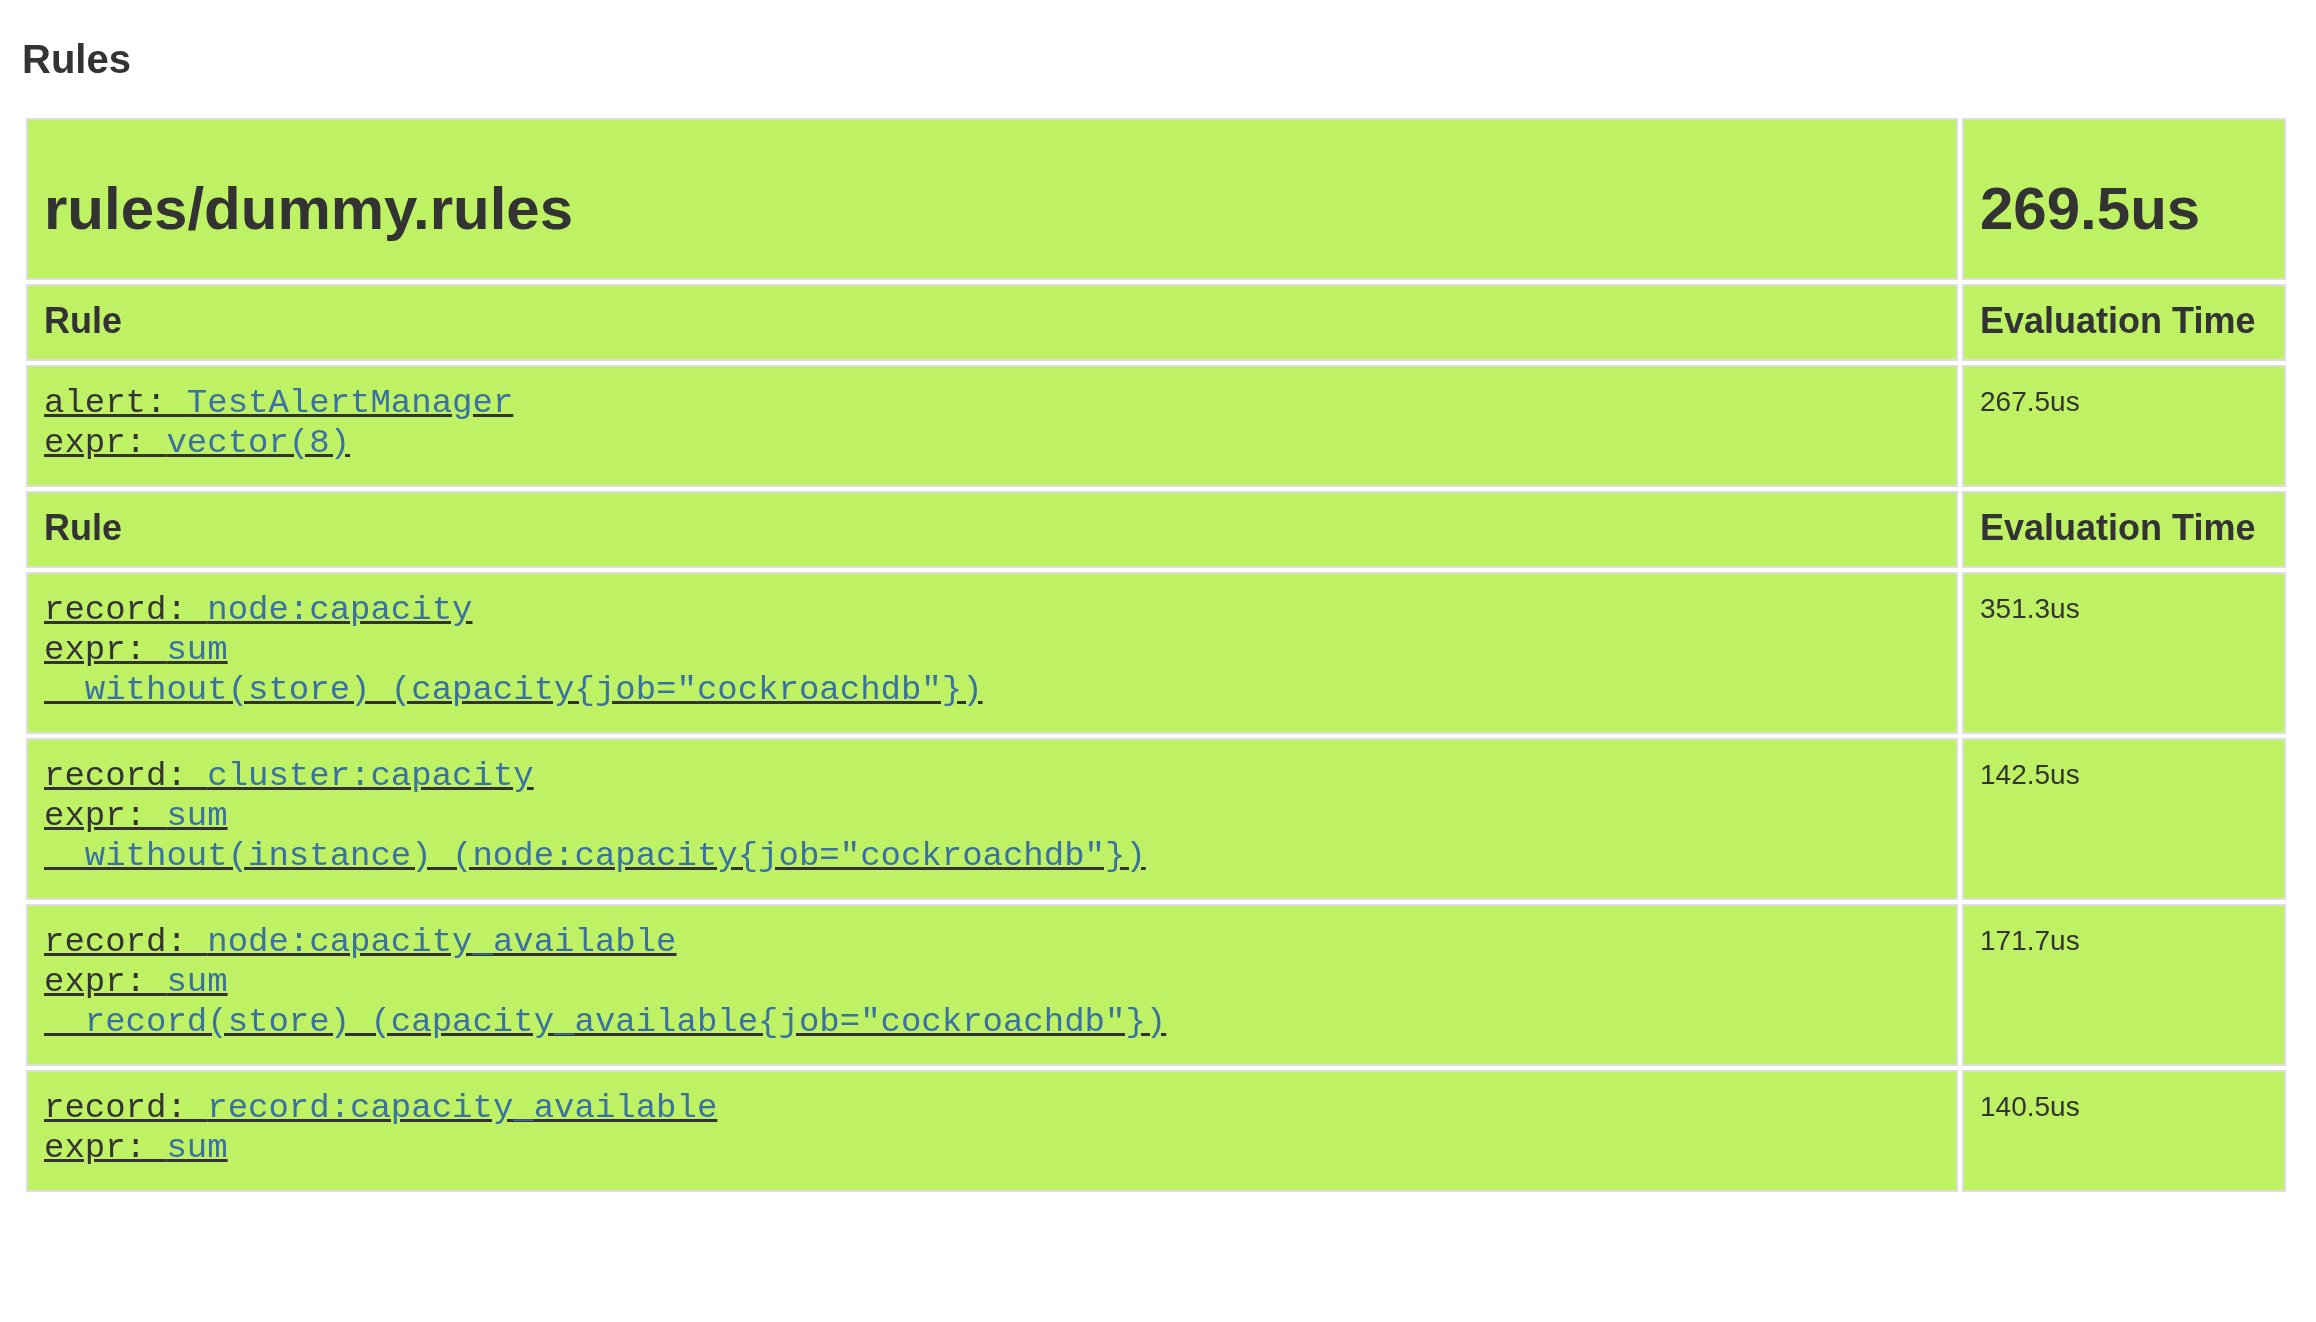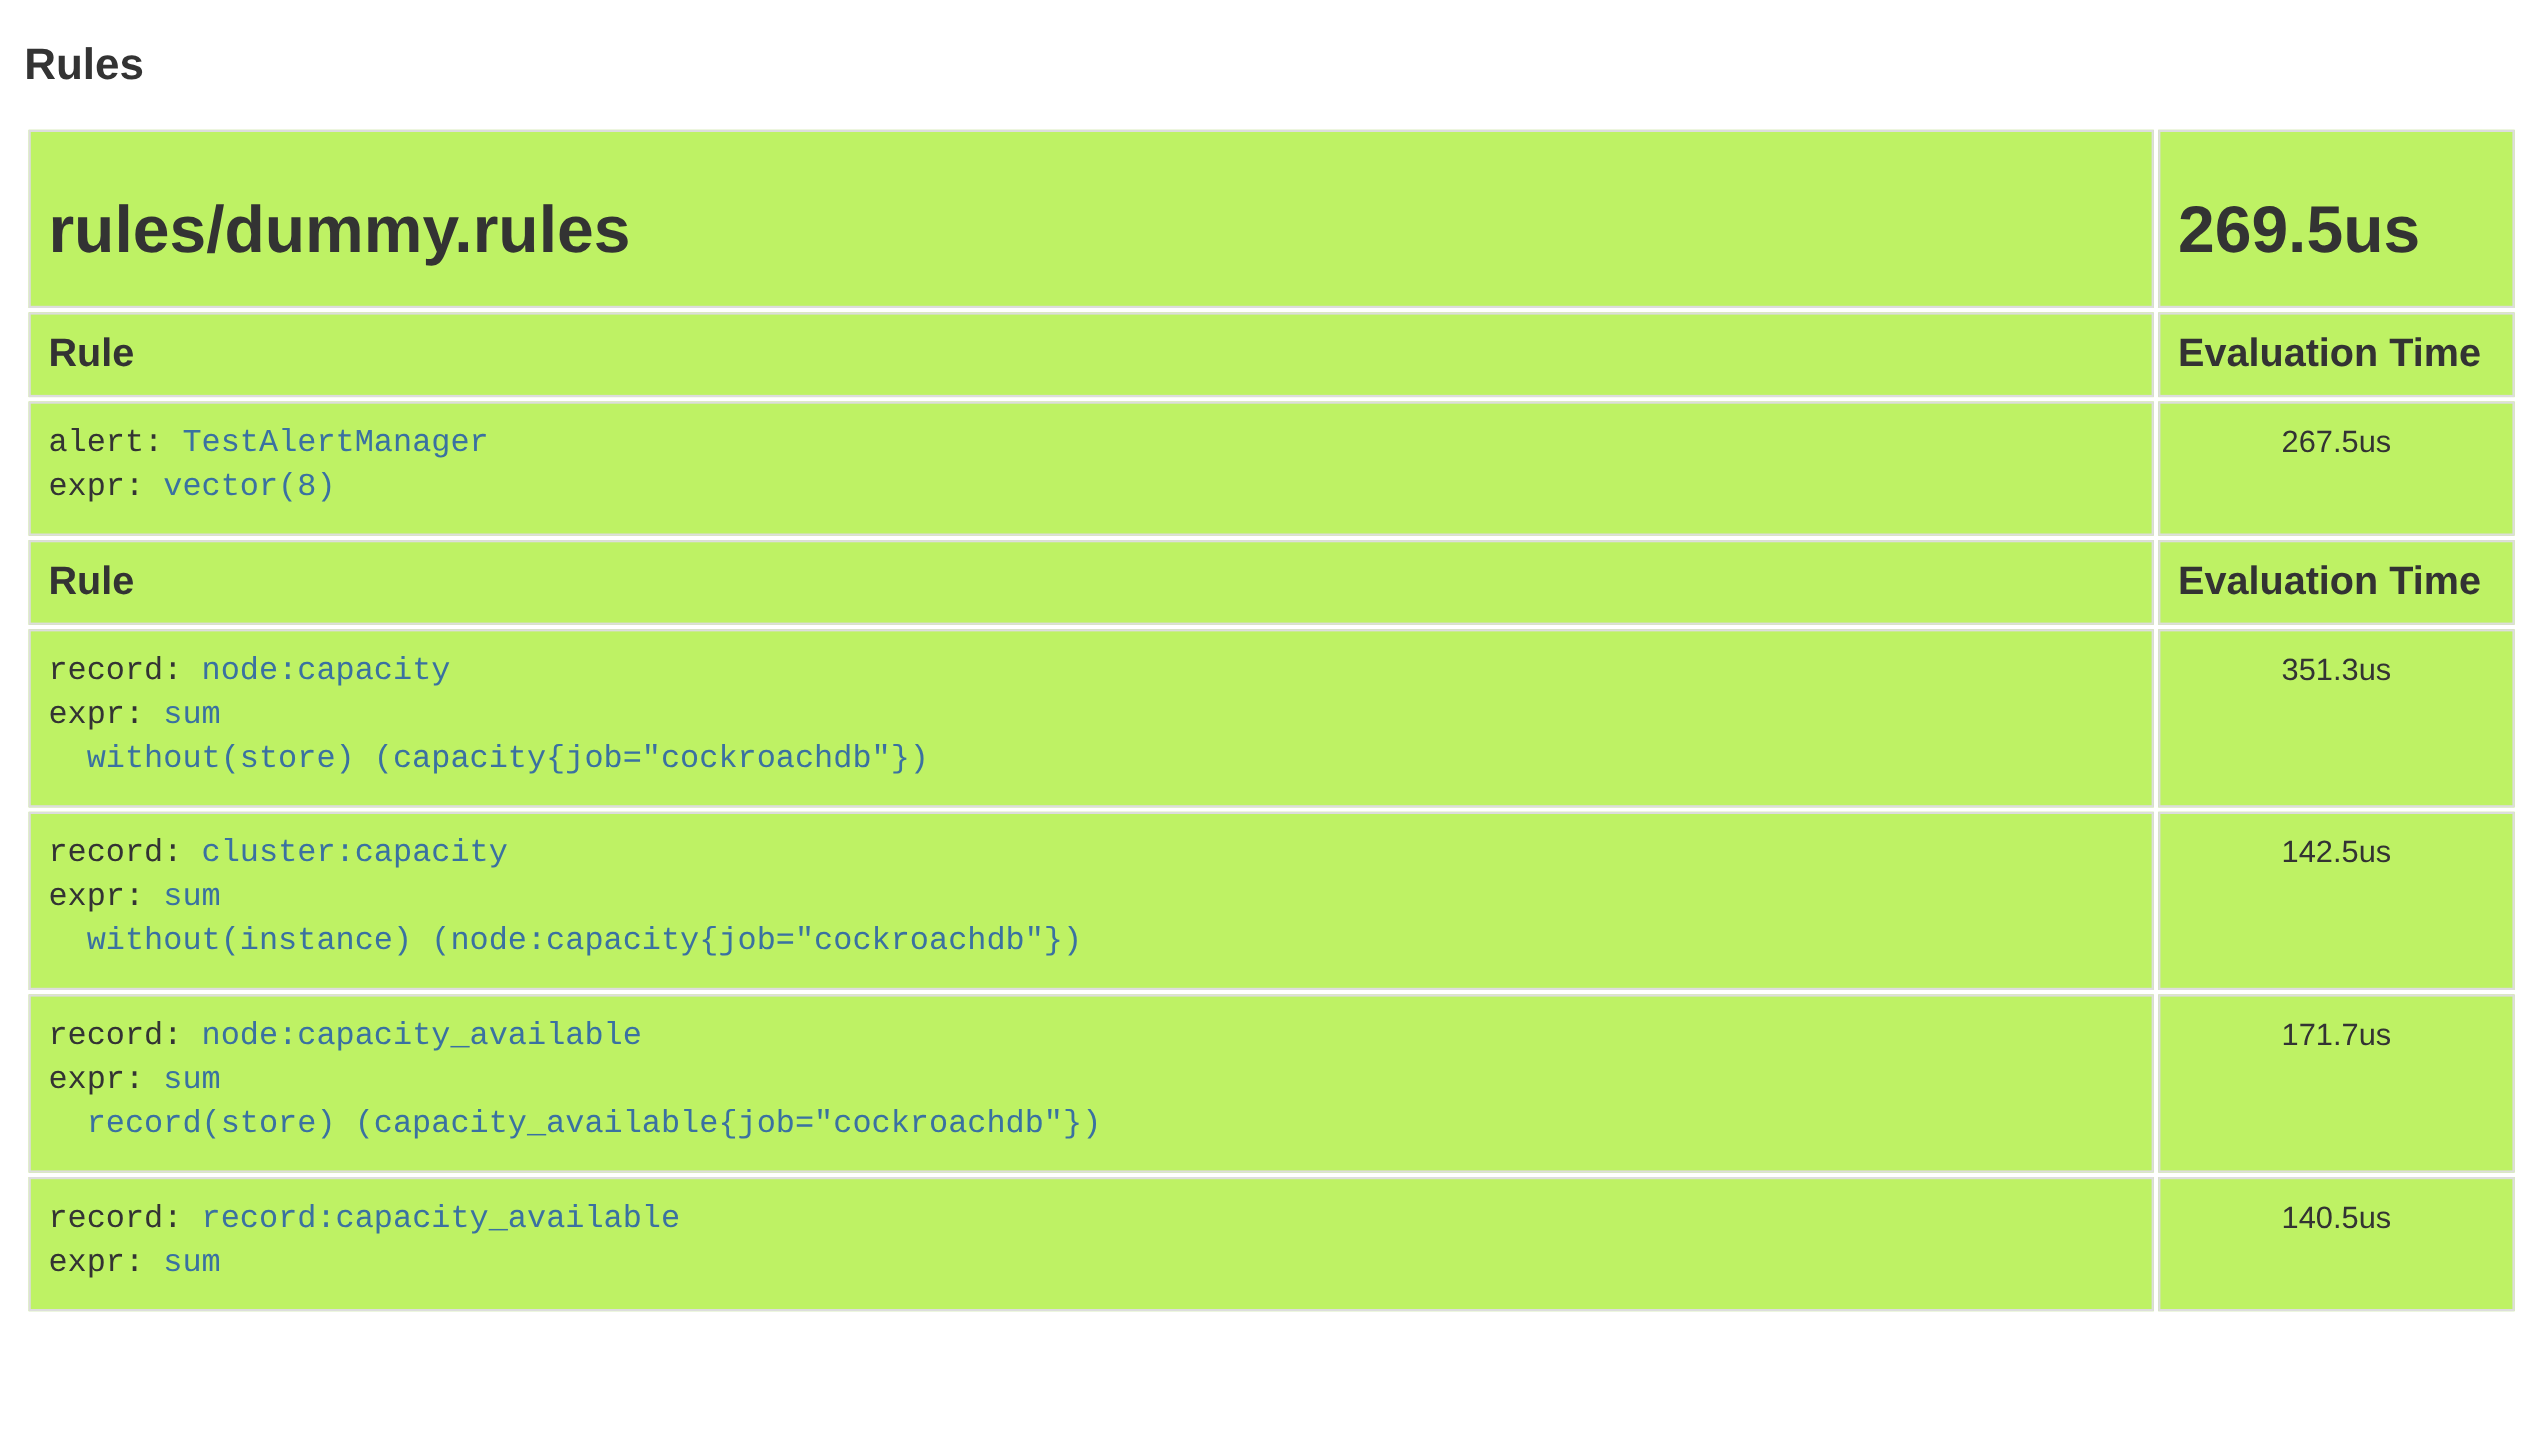--- a/index.html
+++ b/index.html
@@ -54,36 +54,37 @@
   }
   .col-header {
     font-weight: 700;
     font-size: 36px;
     line-height: 38px;
   }
   pre.rule-code {
     margin: 0 0 6px 0;
     padding: 0;
     font-family: "Liberation Mono", "DejaVu Sans Mono", monospace;
-    font-size: 29px;
+    font-size: 34px;
     line-height: 40px;
     white-space: pre;
     color: var(--text-color);
     background: transparent;
     border: none;
     overflow: hidden;
+    text-decoration: underline;
   }
   .code-line { white-space: pre; }
   .seg-key { color: var(--text-color); }
   a.seg-link {
     color: var(--link-color);
     text-decoration: none;
     cursor: pointer;
   }
-  .time-cell { font-size: 28px; line-height: 38px; text-align: center; }
+  .time-cell { font-size: 28px; line-height: 38px; }
 </style>
 </head>
 <body>
 
 <h2 class="page-title">Rules</h2>
 
 <table class="rules-table">
   <colgroup>
     <col>
     <col class="time-col">

